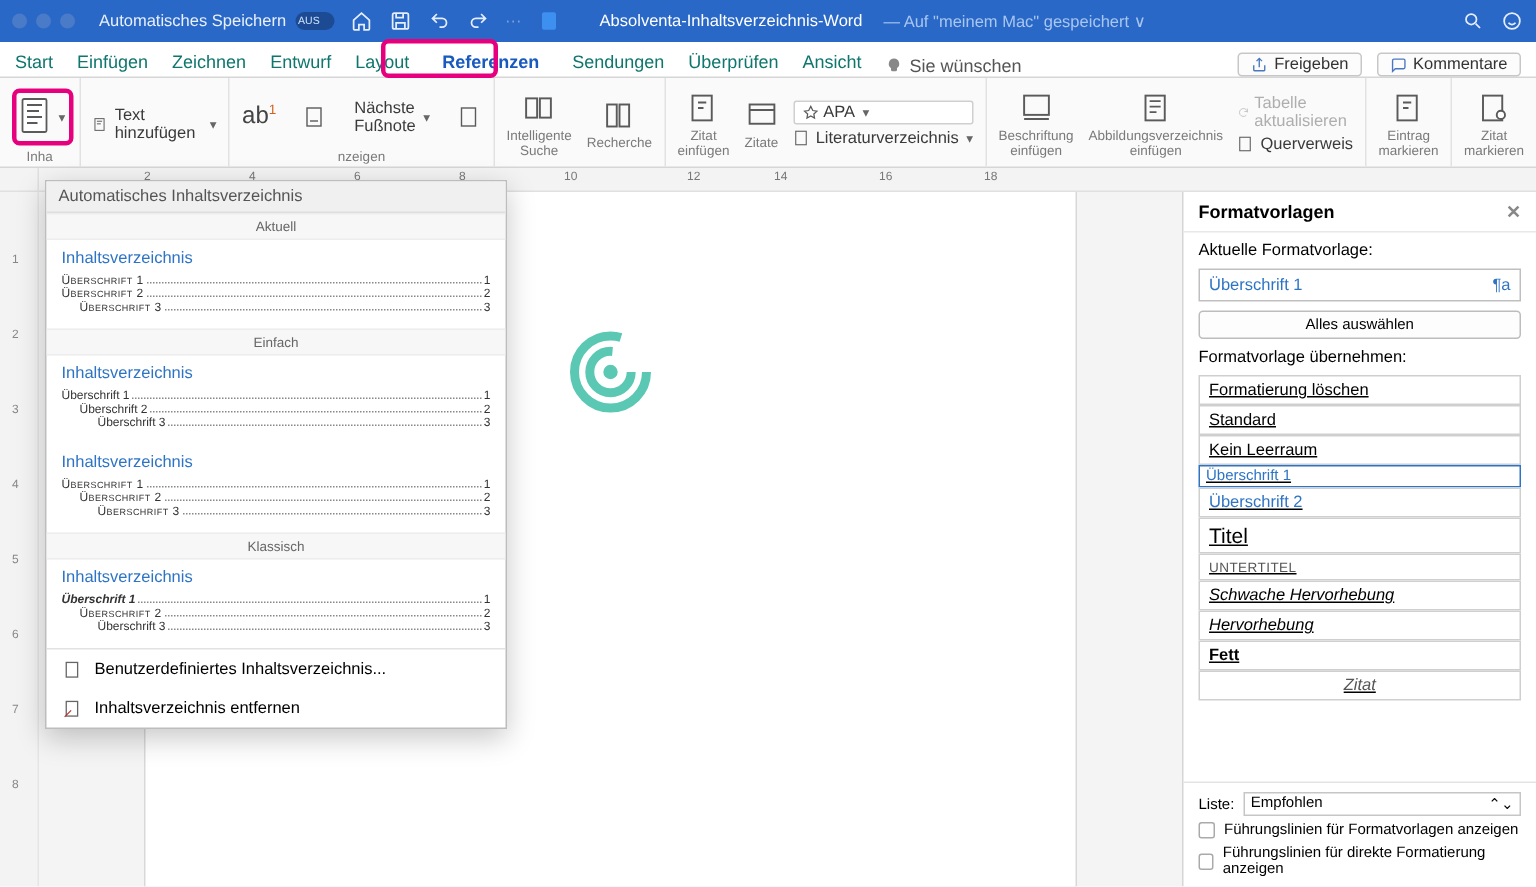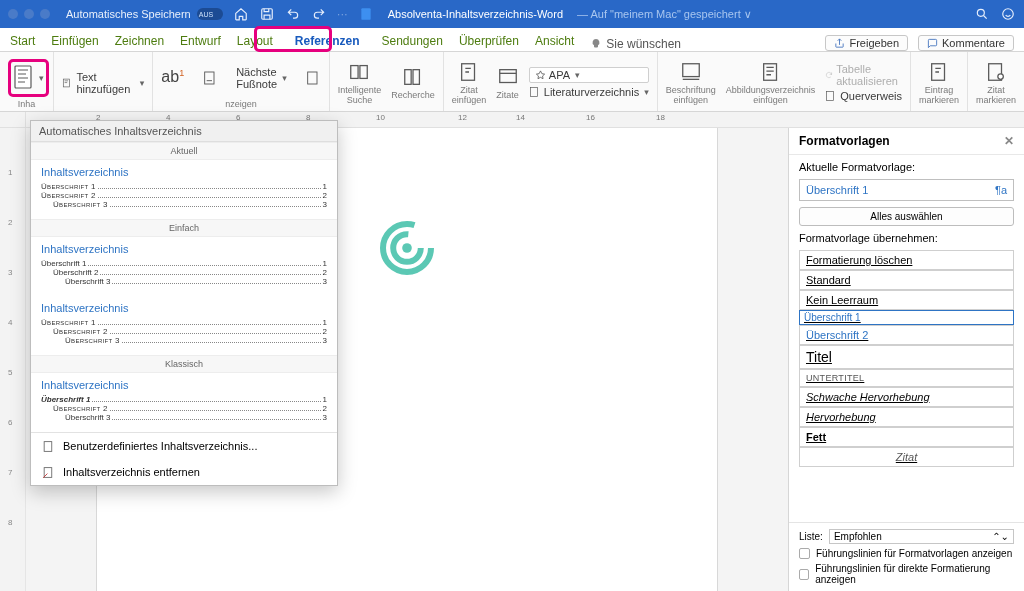--- a/index.html
+++ b/index.html
@@ -7,27 +7,27 @@
 
 
 .titlebar { height: 28px; background: #2968c7; display: flex; align-items: center; color: #cfe0f7; font-size: 11px; padding: 0 8px; gap: 10px; }
 .traffic { display: flex; gap: 6px; margin-right: 6px; }
 .dot { width: 10px; height: 10px; border-radius: 50%; }
 .dot.r { background: #4a7bc8; } .dot.y { background: #4a7bc8; } .dot.g { background: #4a7bc8; }
 .tb-auto { display: flex; align-items: center; gap: 6px; color: #e9f0fb; }
 .toggle { width: 26px; height: 12px; border-radius: 7px; background: #1c4b94; display: inline-flex; align-items: center; padding-left: 2px; font-size: 7px; color: #cde1fb; }
 .tb-ico { width: 16px; height: 16px; display: inline-flex; align-items: center; justify-content: center; color: #e6eefc; }
 .tb-sep { opacity: .5; }
-.tb-title { flex: 0 0 auto; margin-left: 4px; color: #fff; }
+.tb-title { flex: 0 0 auto; margin-left: 16px; color: #fff; }
 .tb-sub { color: #a8c6ef; margin-left: 4px; }
 .tb-spacer { flex: 1; }
 
 
 .tabbar { height: 24px; background: #fff; display: flex; align-items: flex-end; padding: 0 10px; gap: 16px; font-size: 12px; border-bottom: 1px solid #d6d6d6; position: relative; }
-.tab { padding: 4px 0 3px; color: #4d7c0f; cursor: pointer; }
+.tab { padding: 4px 0 3px; color: #0f766e; cursor: pointer; }
 .tab.active { color: #185abd; font-weight: 600; padding: 2px 6px 3px; }
 .tab-right { margin-left: auto; display: flex; gap: 10px; align-items: center; }
 .tab-btn { border: 1px solid #c7c7c7; border-radius: 3px; padding: 1px 8px; font-size: 11px; display: inline-flex; align-items: center; gap: 4px; color: #333; background: #fcfcfc; }
 .active-hl { position: absolute; border: 3px solid #e6007e; border-radius: 5px; height: 26px; width: 78px; left: 254px; top: -2px; pointer-events:none; }
 
 
 .ribbon { height: 60px; background: #fafafa; border-bottom: 1px solid #d6d6d6; display: flex; align-items: stretch; font-size: 10px; color: #555; }
 .grp { border-right: 1px solid #e2e2e2; padding: 4px 8px 2px; display: flex; flex-direction: column; justify-content: space-between; }
 .grp-body { display: flex; align-items: center; gap: 6px; flex: 1; }
 .grp-lbl { font-size: 9px; color: #7a7a7a; text-align: center; }

